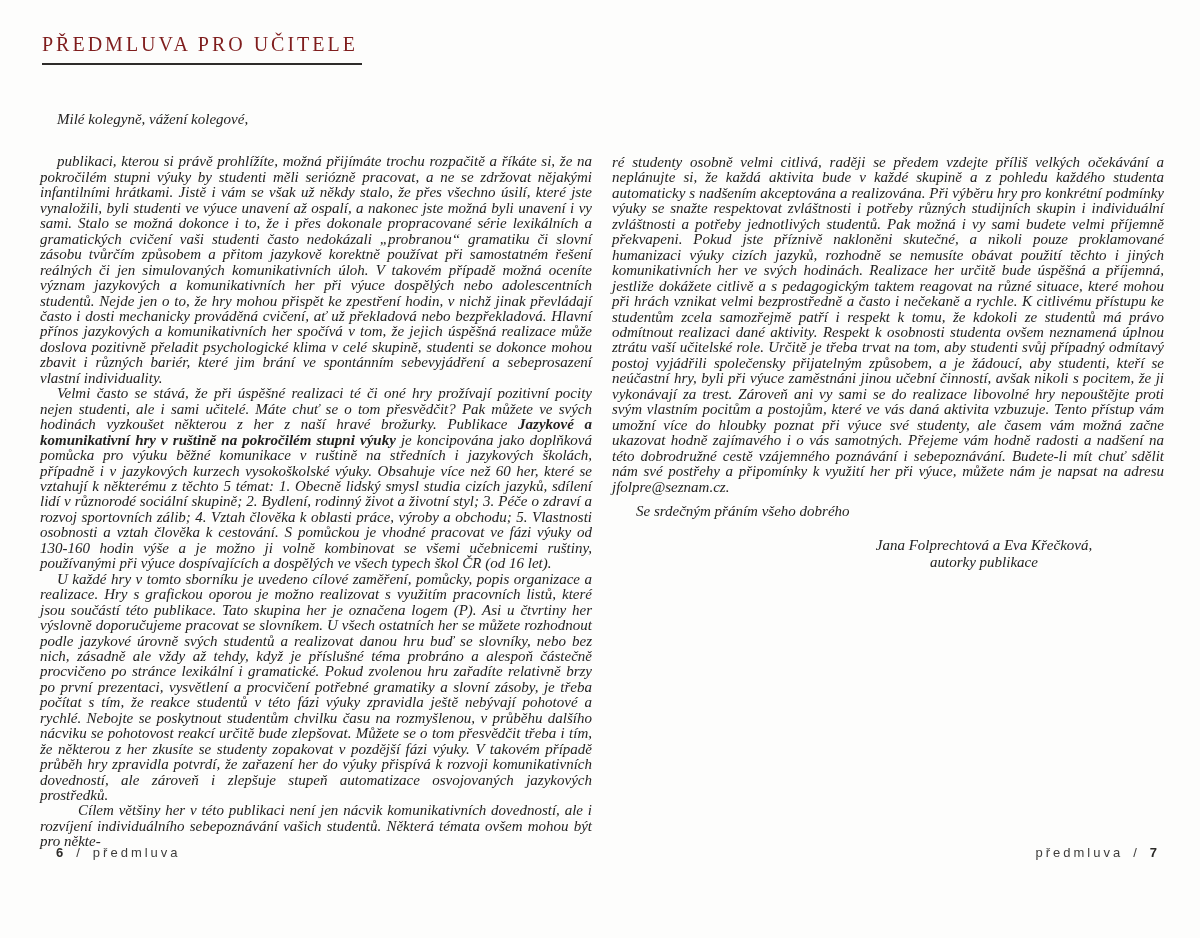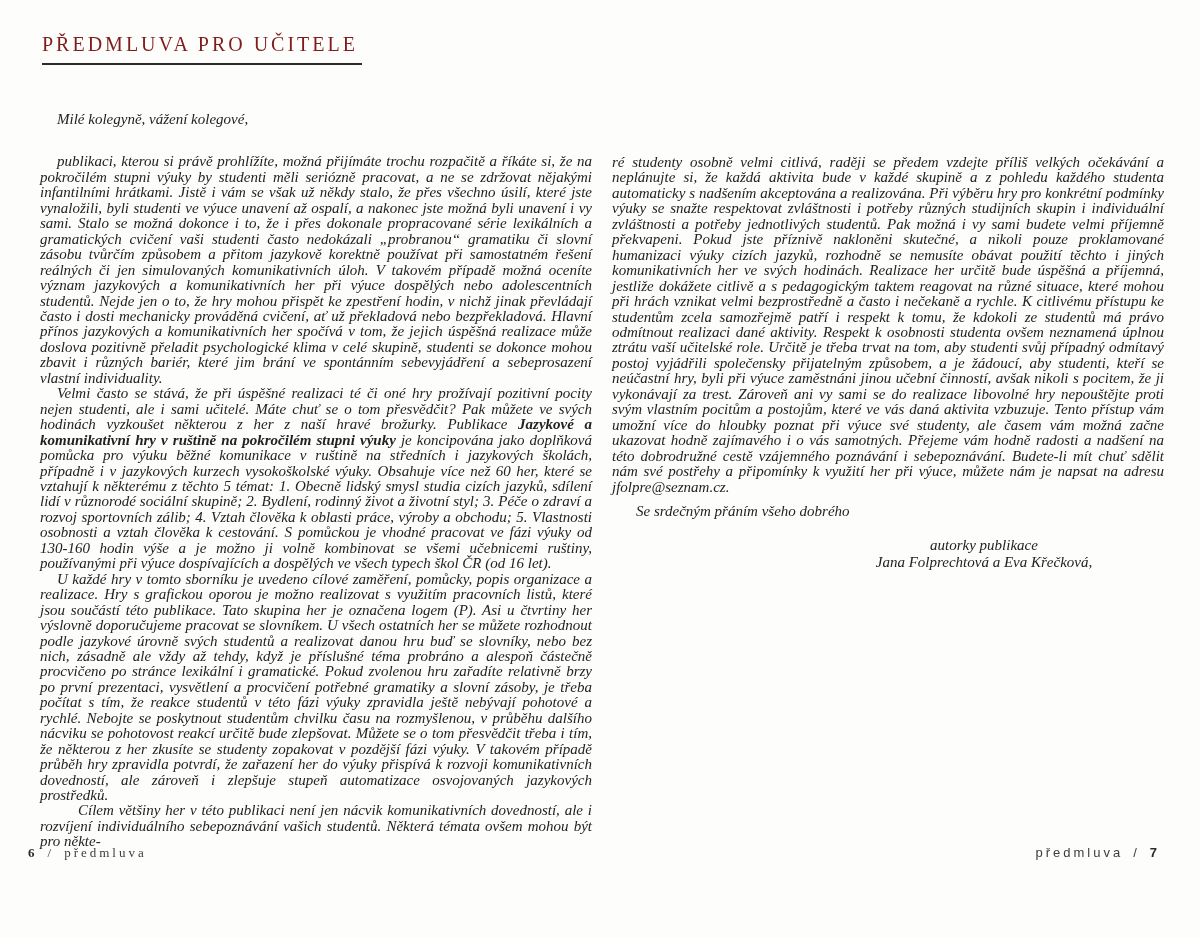--- a/index.html
+++ b/index.html
@@ -56,21 +56,21 @@
   .signature p { line-height: 17px; }
   
   .footer {
     position: absolute;
     top: 845px;
     font-family: "Liberation Sans", "DejaVu Sans", sans-serif;
     font-size: 13px;
     letter-spacing: 3px;
     color: #3d3c3a;
   }
-  .footer-left  { left: 28px; font-family: Liberation Serif, serif; }
+  .footer-left  { left: 56px; }
   .footer-right { right: 40px; text-align: center; }
   .footer .page-num { font-weight: bold; color: #2b2a28; }
   .footer .sep { margin: 0 10px; }
 </style>
 </head>
 <body>
 
 <h1 class="doc-title">PŘEDMLUVA PRO UČITELE</h1>
 
 <div class="col col-left">
@@ -88,20 +88,20 @@
 <div class="footer footer-left">
   <span class="page-num">6</span><span class="sep">/</span><span>předmluva</span>
 </div>
 
 <div class="col col-right">
   <p>ré studenty osobně velmi citlivá, raději se předem vzdejte příliš velkých očekávání a neplánujte si, že každá aktivita bude v každé skupině a z pohledu každého studenta automaticky s nadšením akceptována a realizována. Při výběru hry pro konkrétní podmínky výuky se snažte respektovat zvláštnosti i potřeby různých studijních skupin i individuální zvláštnosti a potřeby jednotlivých studentů. Pak možná i vy sami budete velmi příjemně překvapeni. Pokud jste příznivě nakloněni skutečné, a nikoli pouze proklamované humanizaci výuky cizích jazyků, rozhodně se nemusíte obávat použití těchto i jiných komunikativních her ve svých hodinách. Realizace her určitě bude úspěšná a příjemná, jestliže dokážete citlivě a s pedagogickým taktem reagovat na různé situace, které mohou při hrách vznikat velmi bezprostředně a často i nečekaně a rychle. K citlivému přístupu ke studentům zcela samozřejmě patří i respekt k tomu, že kdokoli ze studentů má právo odmítnout realizaci dané aktivity. Respekt k osobnosti studenta ovšem neznamená úplnou ztrátu vaší učitelské role. Určitě je třeba trvat na tom, aby studenti svůj případný odmítavý postoj vyjádřili společensky přijatelným způsobem, a je žádoucí, aby studenti, kteří se neúčastní hry, byli při výuce zaměstnáni jinou učební činností, avšak nikoli s pocitem, že ji vykonávají za trest. Zároveň ani vy sami se do realizace libovolné hry nepouštějte proti svým vlastním pocitům a postojům, které ve vás daná aktivita vzbuzuje. Tento přístup vám umožní více do hloubky poznat při výuce své studenty, ale časem vám možná začne ukazovat hodně zajímavého i o vás samotných. Přejeme vám hodně radosti a nadšení na této dobrodružné cestě vzájemného poznávání i sebepoznávání. Budete-li mít chuť sdělit nám své postřehy a připomínky k využití her při výuce, můžete nám je napsat na adresu jfolpre@seznam.cz.</p>
 
   <p class="closing">Se srdečným přáním všeho dobrého</p>
 
   <div class="signature">
+    <p>Jana Folprechtová a Eva Křečková,</p>
     <p>autorky publikace</p>
-    <p>Jana Folprechtová a Eva Křečková,</p>
   </div>
 </div>
 
 <div class="footer footer-right">
   <span>předmluva</span><span class="sep">/</span><span class="page-num">7</span>
 </div>
 
 </body></html>

